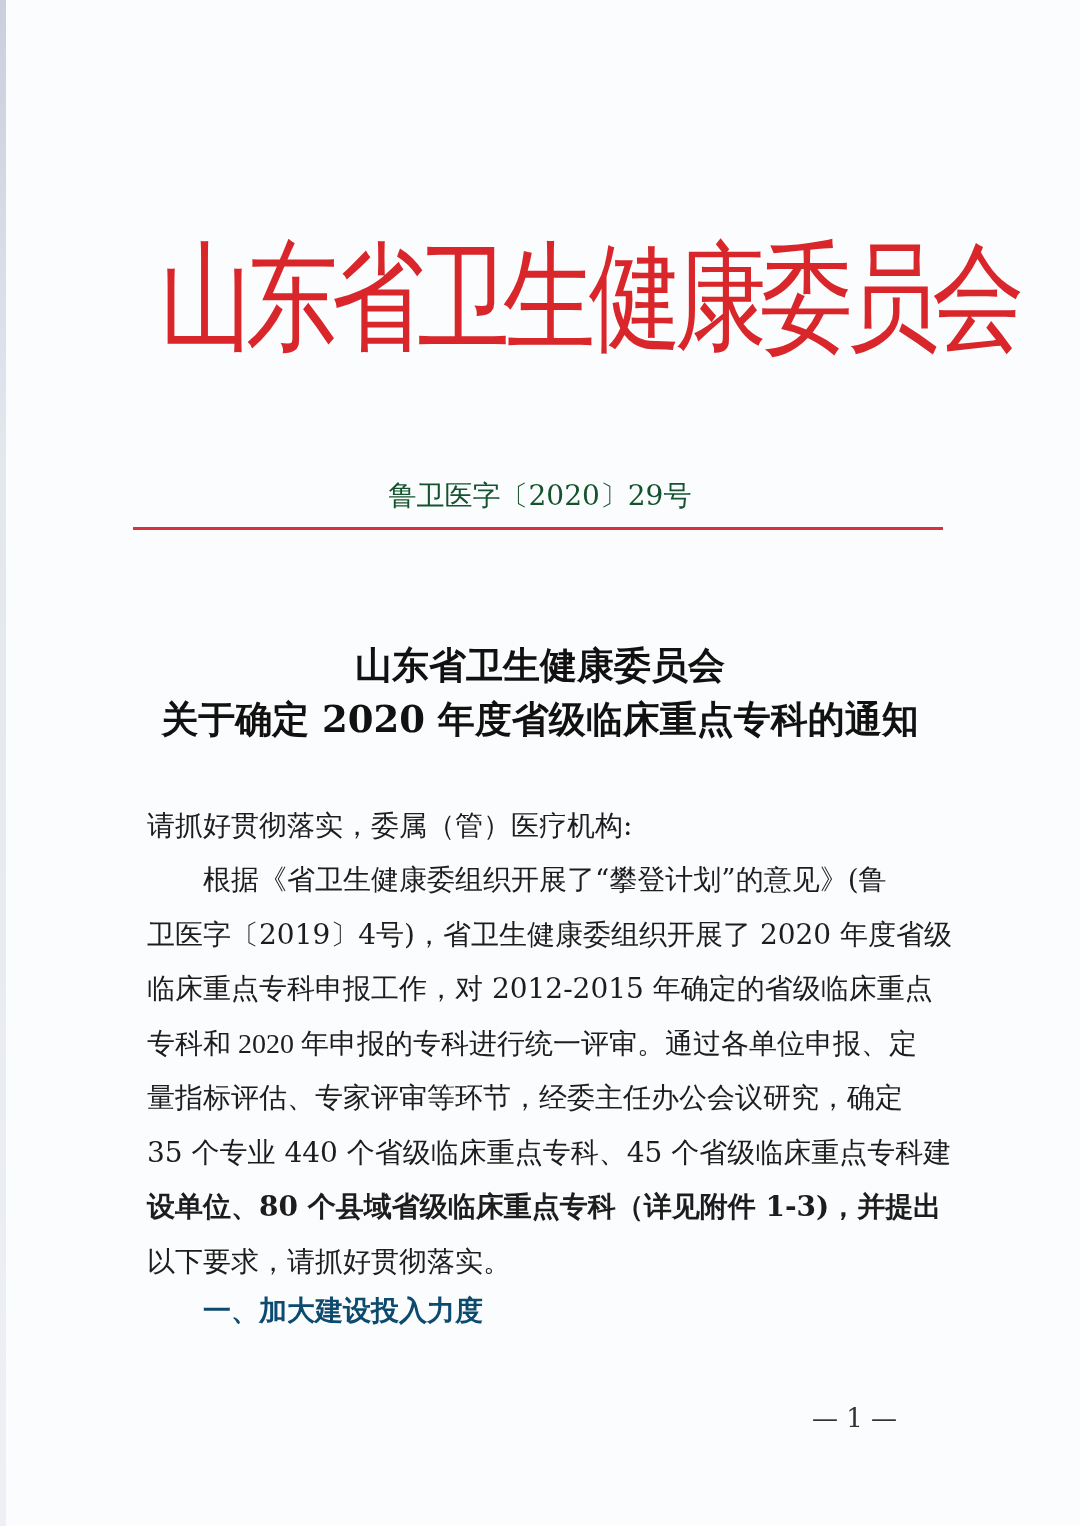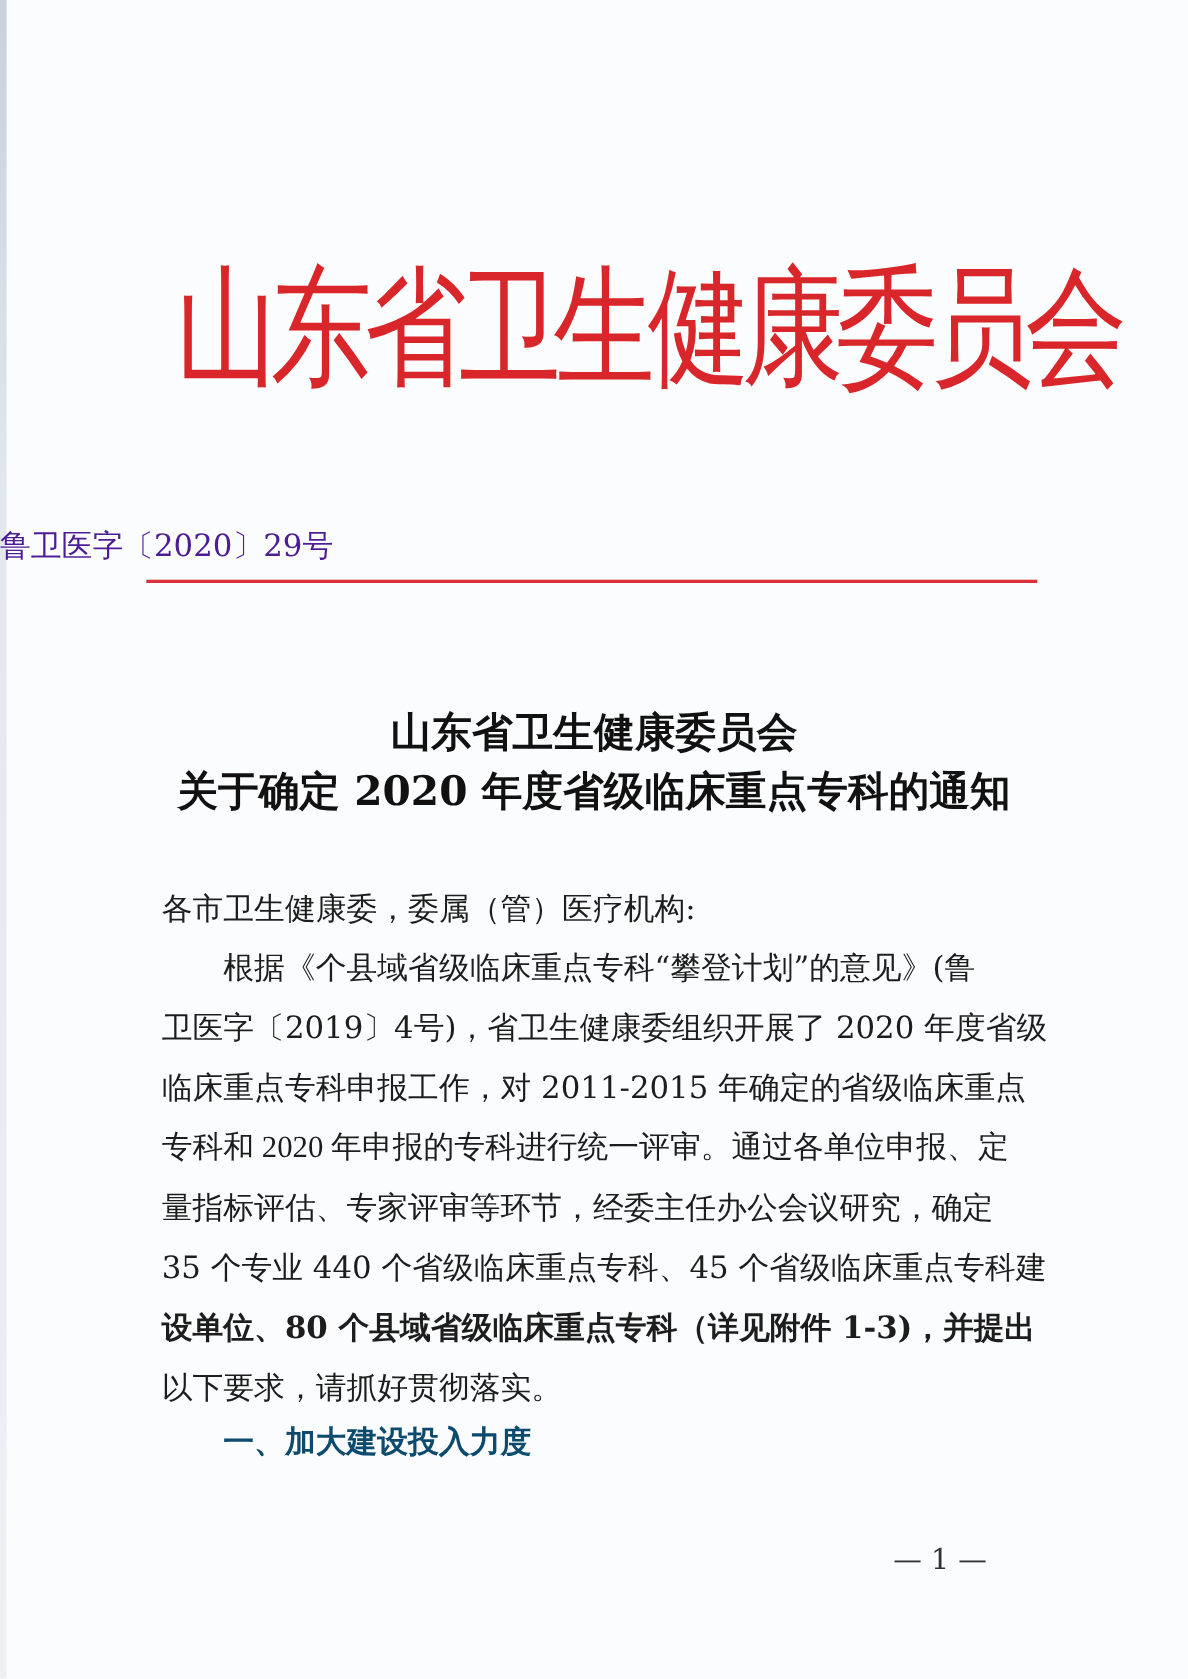--- a/index.html
+++ b/index.html
@@ -17,21 +17,21 @@
   .masthead {
     position: absolute; left: 160px; top: 222px; width: 760px; height: 150px;
     color: #d9262b; font-size: 118px; line-height: 150px; text-align: center;
     letter-spacing: -8px; white-space: nowrap;
     font-family: "DejaVu Serif", "Liberation Serif", serif;
     transform: scaleX(0.78); transform-origin: left center;
     width: 975px;
   }
   .docno {
     position: absolute; left: 0; width: 1080px; top: 476px;
-    font-size: 28px; line-height: 40px; color: #4c1d95;
+    text-align: center; font-size: 28px; line-height: 40px; color: #14532d;
   }
   .redline {
     position: absolute; left: 133px; top: 527px; width: 810px; height: 3px;
     background: #d8323a;
   }
   .title {
     position: absolute; left: 0; width: 1080px; text-align: center;
     font-size: 37px; font-weight: bold; line-height: 54px; color: #111;
   }
   .t1 { top: 638px; }
@@ -57,24 +57,24 @@
 
 <div class="masthead">山东省卫生健康委员会</div>
 
 <div class="docno">鲁卫医字〔2020〕29号</div>
 
 <div class="redline"></div>
 
 <div class="title t1">山东省卫生健康委员会</div>
 <div class="title t2">关于确定 2020 年度省级临床重点专科的通知</div>
 
-<div class="para" style="top:799px;">各市卫生健康委，委属（管）医疗机构:</div>
-<div class="para" style="top:853px;">　　根据《个县域省级临床重点专科“攀登计划”的意见》(鲁</div>
+<div class="para" style="top:799px;">请抓好贯彻落实，委属（管）医疗机构:</div>
+<div class="para" style="top:853px;">　　根据《省卫生健康委组织开展了“攀登计划”的意见》(鲁</div>
 <div class="para" style="top:908px;">卫医字〔2019〕4号)，省卫生健康委组织开展了 2020 年度省级</div>
-<div class="para" style="top:962px;">临床重点专科申报工作，对 2011-2015 年确定的省级临床重点</div>
+<div class="para" style="top:962px;">临床重点专科申报工作，对 2012-2015 年确定的省级临床重点</div>
 <div class="para" style="top:1017px;font-family:Liberation Serif, serif;">专科和 2020 年申报的专科进行统一评审。通过各单位申报、定</div>
 <div class="para" style="top:1071px;">量指标评估、专家评审等环节，经委主任办公会议研究，确定</div>
 <div class="para" style="top:1126px;">35 个专业 440 个省级临床重点专科、45 个省级临床重点专科建</div>
 <div class="para" style="top:1180px;font-weight:bold;">设单位、80 个县域省级临床重点专科（详见附件 1-3)，并提出</div>
 <div class="para" style="top:1235px;">以下要求，请抓好贯彻落实。</div>
 
 <div class="heading1">一、加大建设投入力度</div>
 
 <div class="pageno">— 1 —</div>
 

